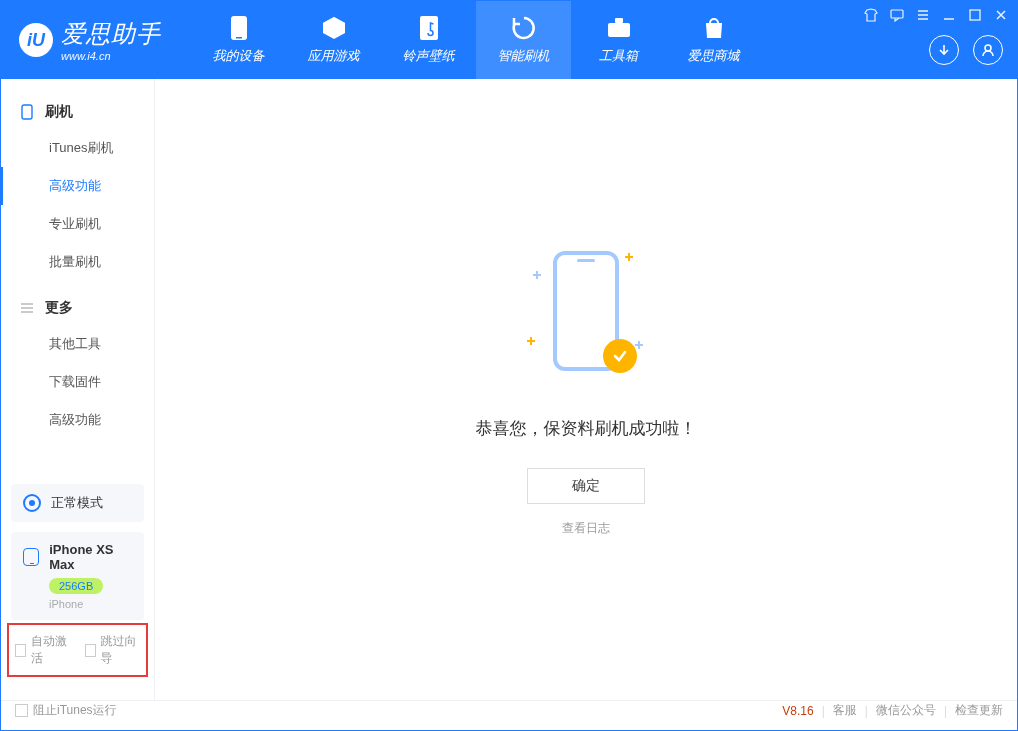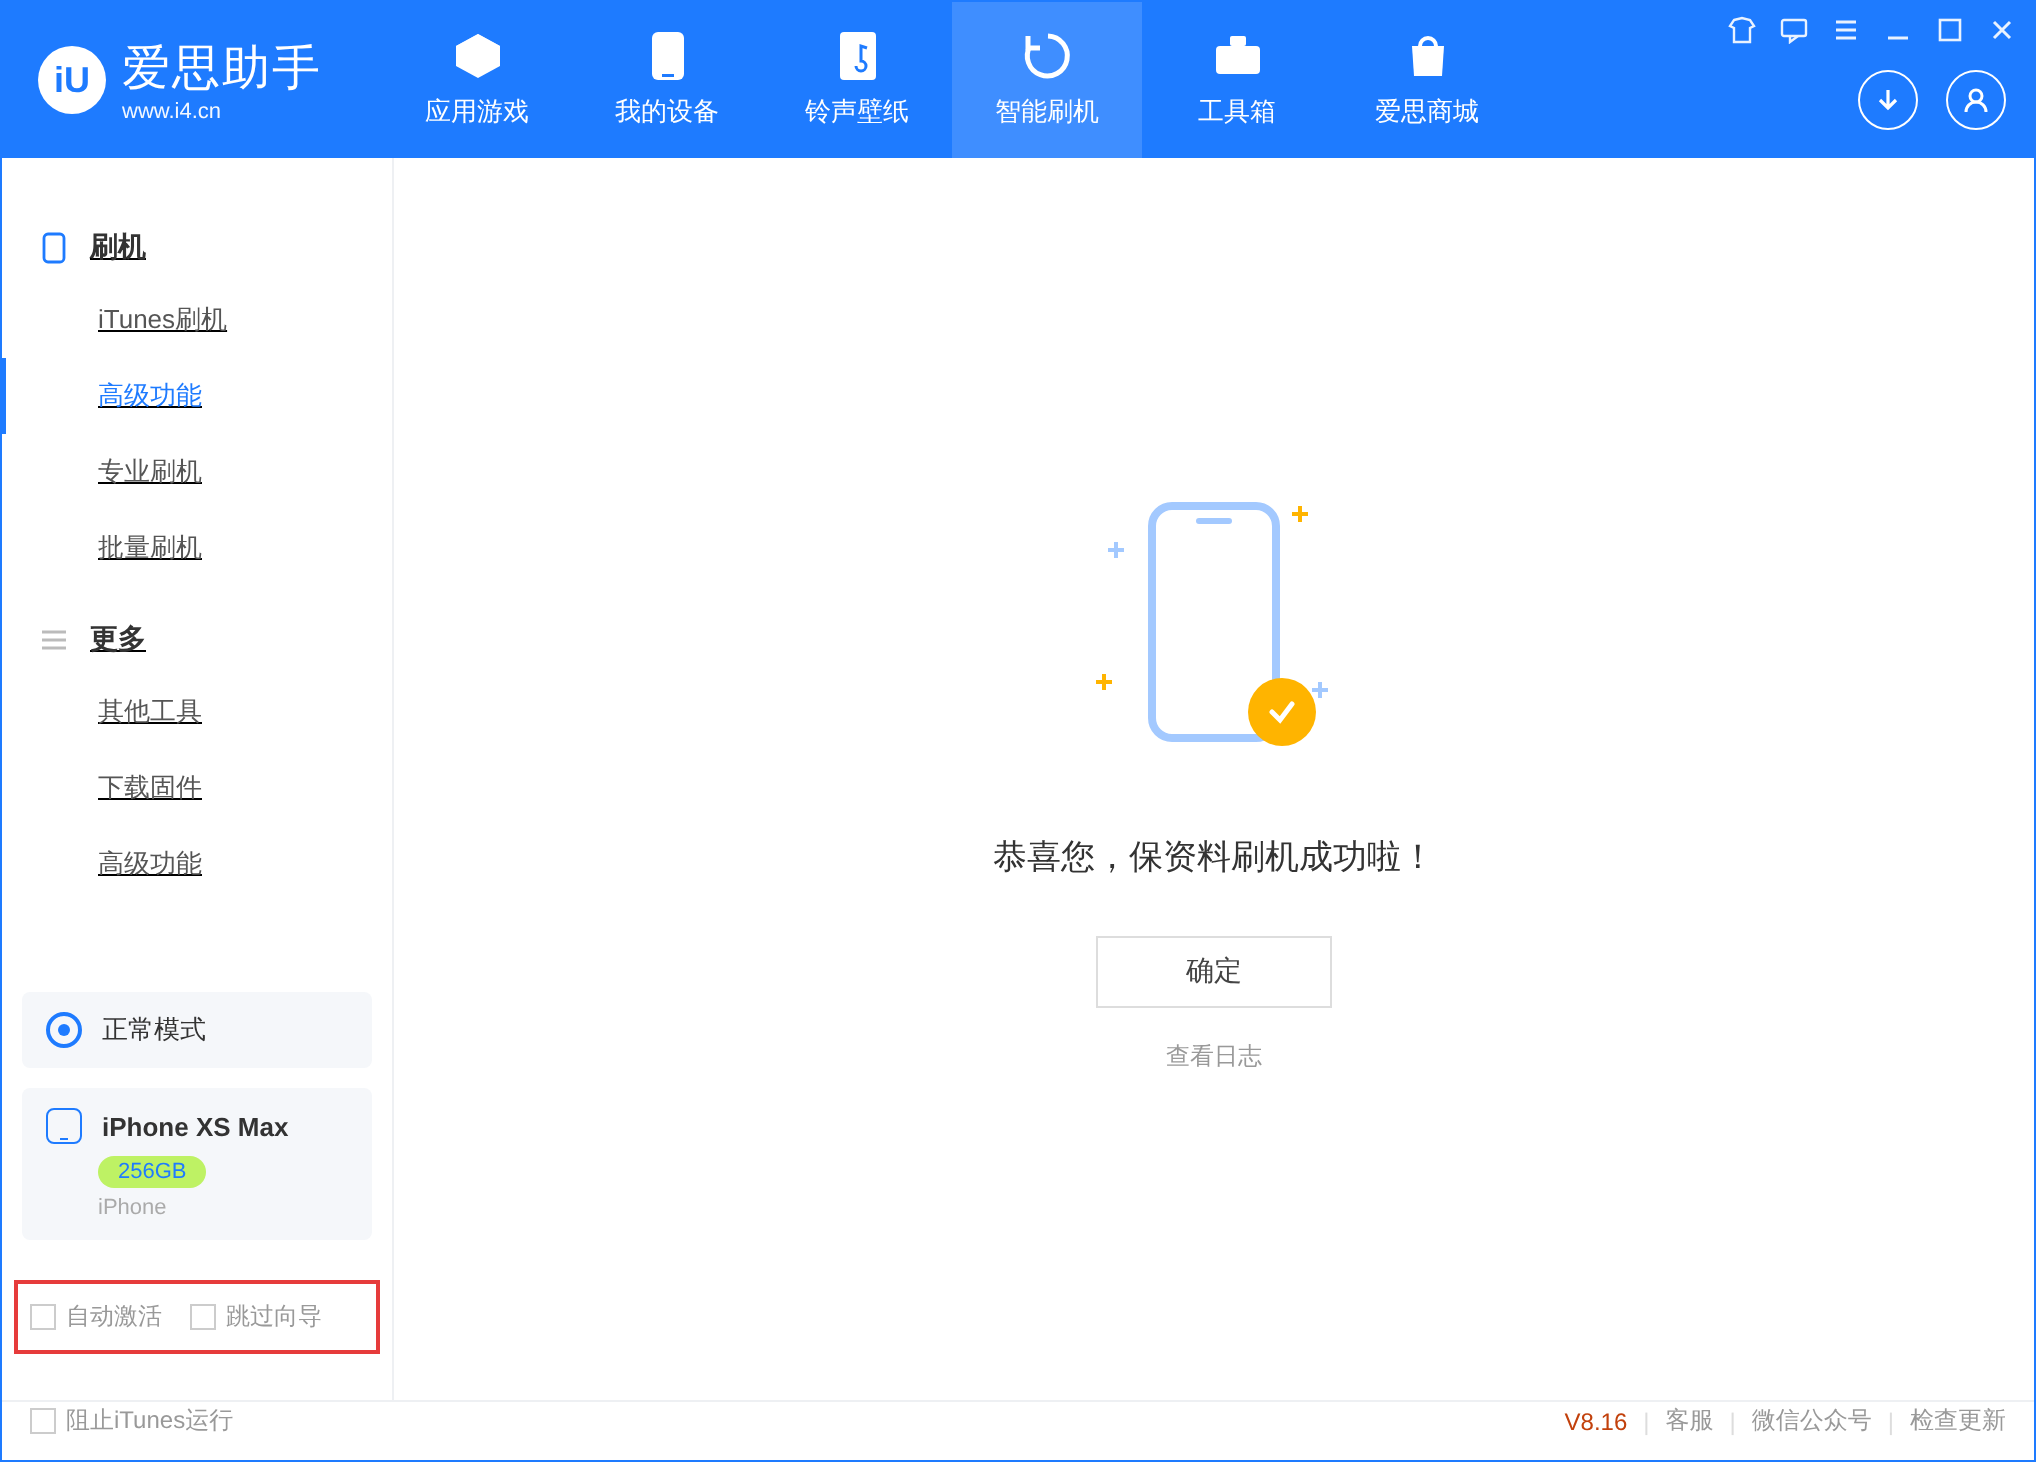--- a/index.html
+++ b/index.html
@@ -1,18 +1,18 @@
 <!DOCTYPE html>
 <html><head>
 <meta charset="utf-8">
 <style>
 * { margin: 0; padding: 0; box-sizing: border-box; font-family: "Microsoft YaHei", Arial, sans-serif; }
 body { background: #fff; width: 1018px; height: 731px; overflow: hidden; border: 1px solid #1e7bff; }
 
-.header { background: linear-gradient(to bottom, #1e7bff, #1e7bff); height: 78px; display: flex; align-items: center; color: #fff; position: relative; }
+.header { background: linear-gradient(to bottom, #1e7bff, #1e7bff); height: 78px; display: flex; align-items: center; color: #fff; position: relative; font-style: italic; }
 .logo-area { display: flex; align-items: center; padding: 0 18px; width: 190px; }
 .logo-badge { width: 34px; height: 34px; background: #fff; border-radius: 50%; display: flex; align-items: center; justify-content: center; margin-right: 8px; }
 .logo-badge-inner { color: #1e7bff; font-weight: bold; font-size: 18px; }
 .logo-text { display: flex; flex-direction: column; }
 .logo-title { font-size: 24px; font-weight: 500; letter-spacing: 1px; }
 .logo-sub { font-size: 11px; opacity: .95; }
 
 .tabs { display: flex; height: 78px; }
 .tab { width: 95px; display: flex; flex-direction: column; align-items: center; justify-content: center; cursor: pointer; }
 .tab.active { background: rgba(255,255,255,0.15); }
@@ -20,21 +20,21 @@
 .tab-label { font-size: 13px; }
 
 .window-controls { position: absolute; right: 8px; top: 6px; display: flex; gap: 10px; }
 .window-controls .wc { width: 16px; height: 16px; display:flex; align-items:center; justify-content:center; cursor:pointer; opacity:.9; }
 
 .header-right { position: absolute; right: 14px; bottom: 14px; display:flex; gap:14px; }
 .header-right .circ { width:30px; height:30px; border:1.5px solid #fff; border-radius:50%; display:flex; align-items:center; justify-content:center; cursor:pointer; }
 
 .body { display: flex; height: calc(731px - 78px - 30px - 2px); }
 
-.sidebar { width: 196px; border-right: 1px solid #eef0f3; padding-top: 28px; position: relative; text-decoration: underline; }
+.sidebar { width: 154px; border-right: 1px solid #eef0f3; padding-top: 16px; position: relative; }
 .side-group { margin-bottom: 10px; }
 .side-group-header { display:flex; align-items:center; padding: 8px 18px; font-size: 14px; font-weight: 600; color:#333; }
 .side-group-header svg, .side-group-header .gicon { margin-right: 10px; }
 .side-item { padding: 10px 18px 10px 48px; font-size: 13px; color: #555; cursor: pointer; position:relative; }
 .side-item.active { color: #1e7bff; }
 .side-item.active::before { content:""; position:absolute; left:0; top:0; bottom:0; width:2px; background:#1e7bff; }
 
 .device-panel { position: absolute; bottom: 80px; left: 10px; right: 10px; }
 .mode-box { background:#f5f7fa; border-radius:4px; padding:10px 12px; display:flex; align-items:center; font-size:13px; color:#333; margin-bottom:10px; }
 .mode-dot { width:18px; height:18px; border:2px solid #1e7bff; border-radius:50%; margin-right:10px; position:relative; }
@@ -84,35 +84,35 @@
         <span class="logo-badge-inner">iU</span>
       </div>
     <div class="logo-text">
       <span class="logo-title">爱思助手</span>
       <span class="logo-sub">www.i4.cn</span>
     </div>
   </div>
   <div class="tabs">
     <div class="tab">
       <div class="tab-icon">
+          <svg width="20" height="26" viewBox="0 0 20 26">
+            <rect x="2" y="1" width="16" height="24" rx="3" fill="#fff"></rect>
+            <rect x="7" y="22" width="6" height="1.5" fill="#1e7bff"></rect>
+          </svg>
+        </div>
+      <span class="tab-label">我的设备</span>
+    </div>
+    <div class="tab">
+      <div class="tab-icon">
           <svg width="26" height="26" viewBox="0 0 26 26">
             <path d="M13 2 L24 8 L24 18 L13 24 L2 18 L2 8 Z" fill="#fff"></path>
             <path d="M13 2 L24 8 L13 14 L2 8 Z" fill="#fff" opacity=".85"></path>
           </svg>
         </div>
       <span class="tab-label">应用游戏</span>
-    </div>
-    <div class="tab">
-      <div class="tab-icon">
-          <svg width="20" height="26" viewBox="0 0 20 26">
-            <rect x="2" y="1" width="16" height="24" rx="3" fill="#fff"></rect>
-            <rect x="7" y="22" width="6" height="1.5" fill="#1e7bff"></rect>
-          </svg>
-        </div>
-      <span class="tab-label">我的设备</span>
     </div>
     <div class="tab">
       <div class="tab-icon">
           <svg width="22" height="26" viewBox="0 0 22 26">
             <rect x="2" y="1" width="18" height="24" rx="2" fill="#fff"></rect>
             <path d="M10 18 a2.5 2.5 0 1 0 2.5 -2.5 V8 l3 1" stroke="#1e7bff" stroke-width="1.5" fill="none"></path>
           </svg>
         </div>
       <span class="tab-label">铃声壁纸</span>
     </div>

